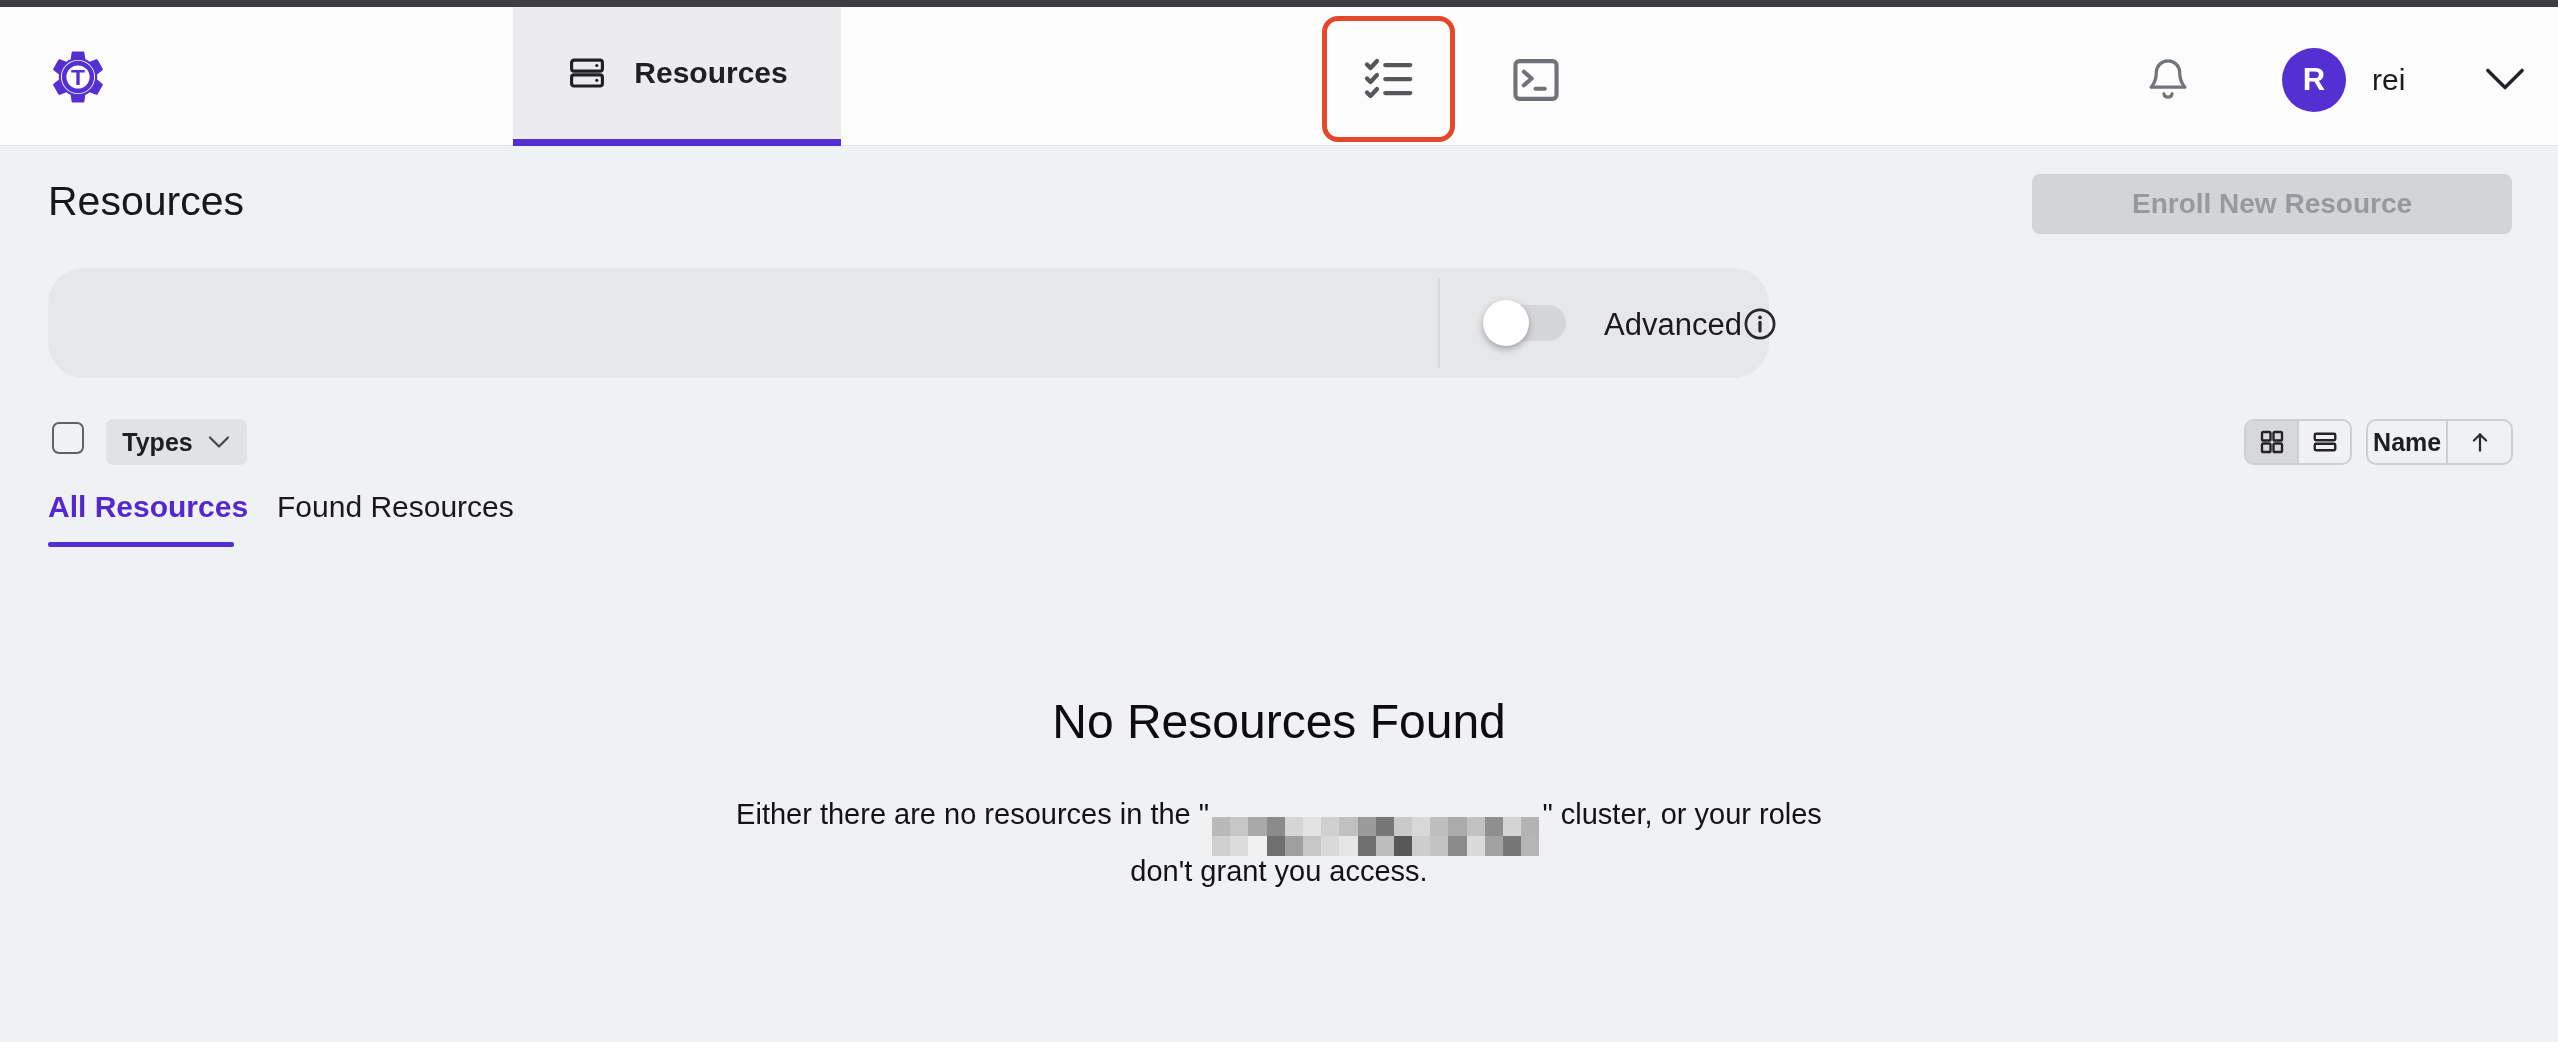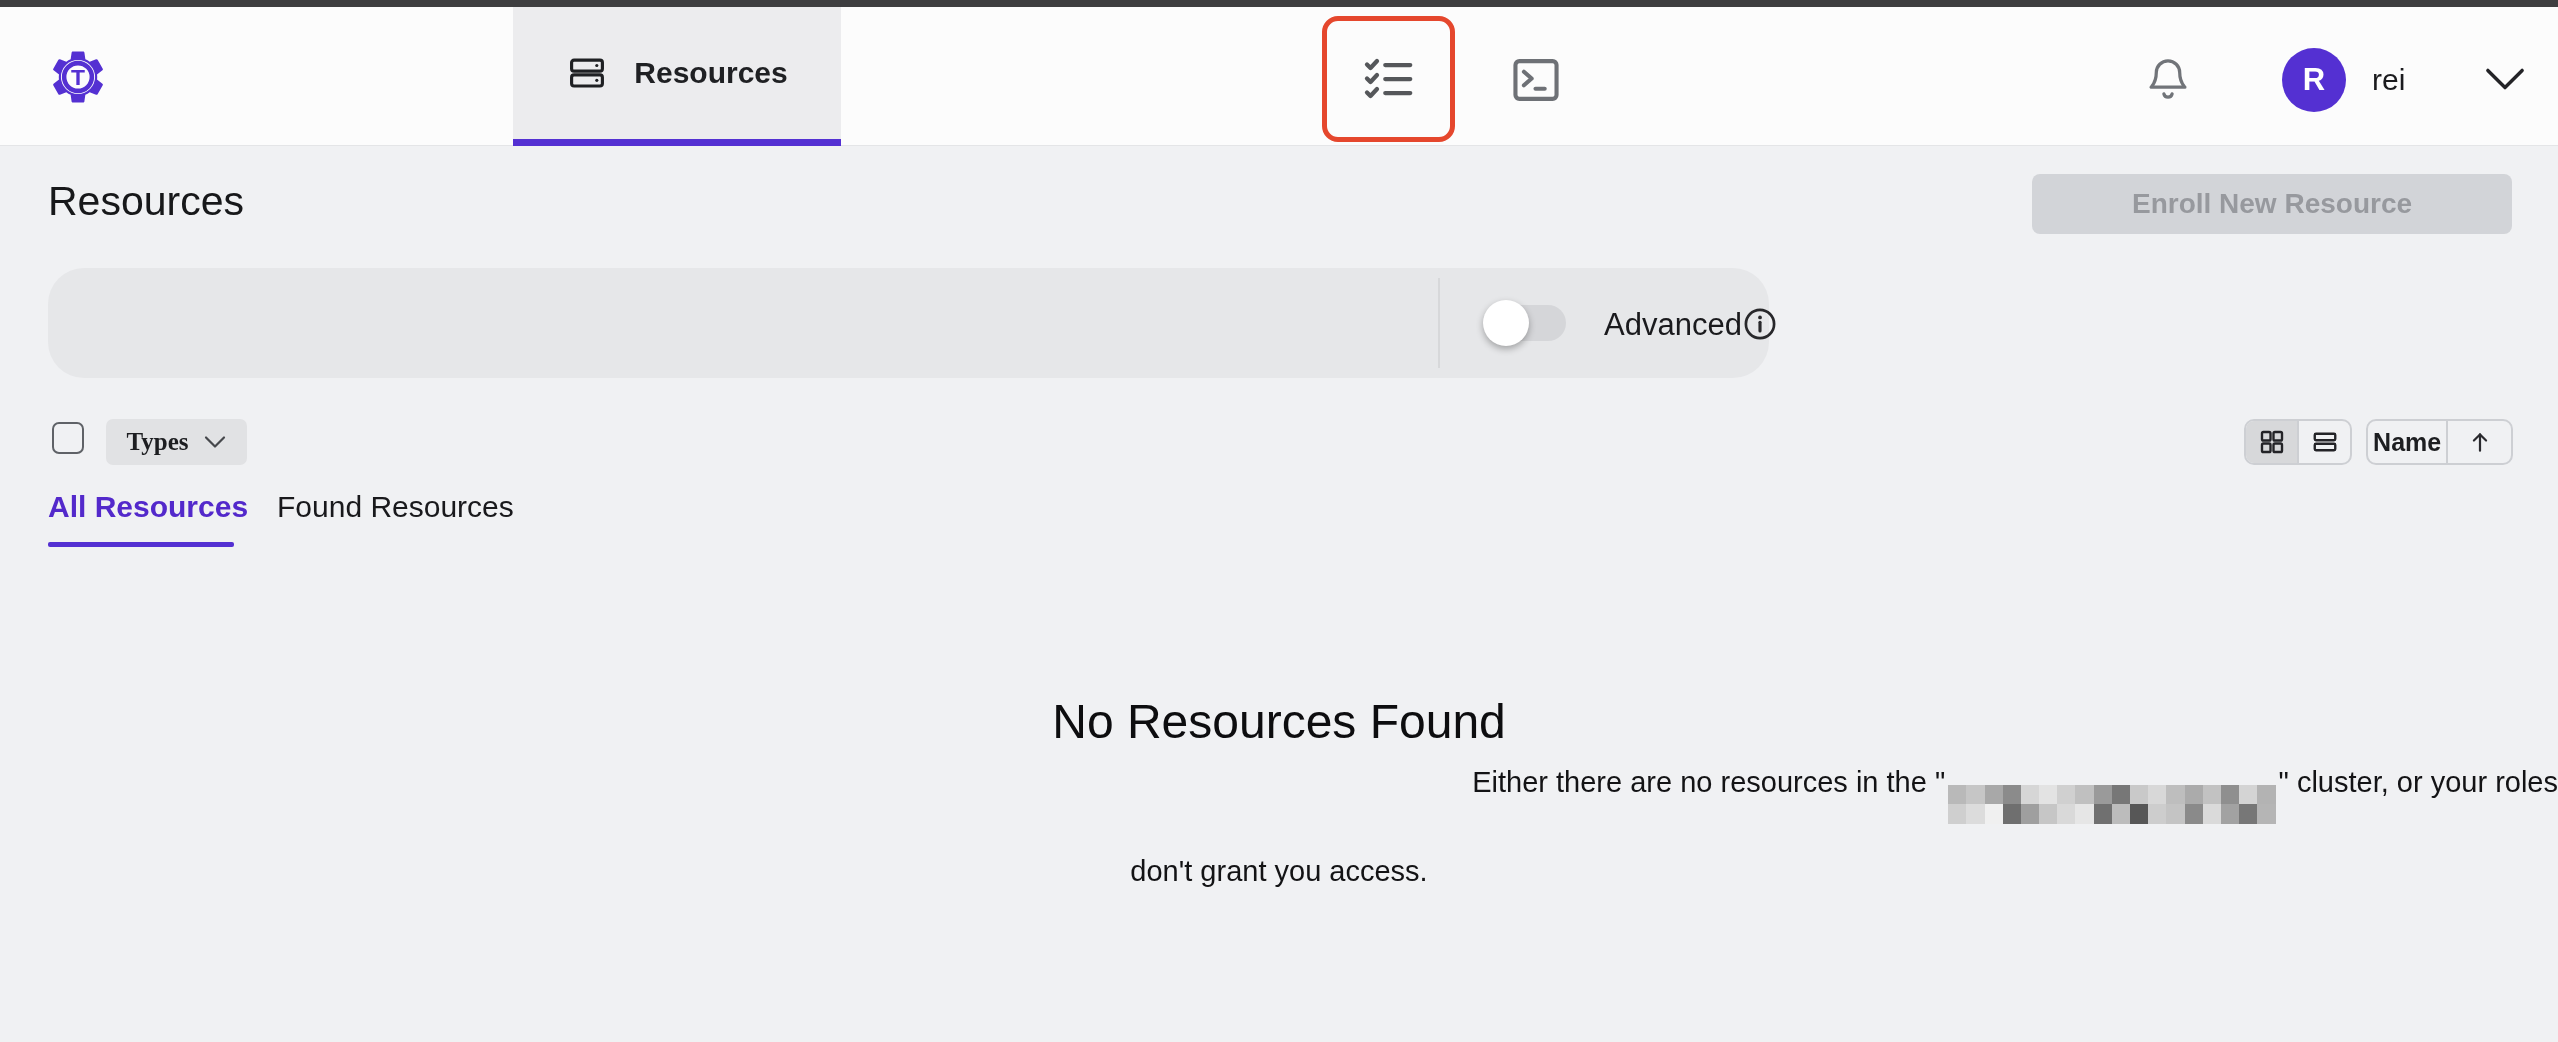--- a/index.html
+++ b/index.html
@@ -41,42 +41,42 @@
   .search-divider { position:absolute; left:1390px; top:10px; width:2px; height:90px; background:#d7d8da; }
   .adv-toggle { position:absolute; left:1438px; top:37px; width:80px; height:36px; border-radius:18px; background:#d5d6d9; cursor:pointer; }
   .adv-knob { position:absolute; left:-3px; top:-5px; width:46px; height:46px; border-radius:50%; background:#ffffff;
               box-shadow:0 3px 7px rgba(0,0,0,.30); }
   .adv-label { position:absolute; left:1556px; top:39px; font-size:31px; color:#1a1a1d; }
   .info-icon { position:absolute; left:1694px; top:38px; width:36px; height:36px; cursor:pointer; }
 
   .row-checkbox { position:absolute; left:52px; top:422px; width:32px; height:32px; border:2.5px solid #5f6267; border-radius:7px;
                   background:transparent; cursor:pointer; }
   .types-btn { position:absolute; left:106px; top:419px; width:141px; height:46px; background:#e1e2e4; border:none; border-radius:7px;
-               display:flex; align-items:center; justify-content:center; gap:14px; font-family:Liberation Serif, serif; cursor:pointer; }
+               display:flex; align-items:center; justify-content:center; gap:14px; font-family:Liberation Sans, sans-serif; cursor:pointer; }
   .types-btn .lbl { font-size:25px; font-weight:bold; color:#1d1e21; }
 
   .view-toggle { position:absolute; left:2244px; top:419px; width:108px; height:46px; border:2px solid #cdcfd3; border-radius:10px;
                  display:flex; overflow:hidden; background:transparent; }
   .view-seg { flex:1; display:flex; align-items:center; justify-content:center; cursor:pointer; }
   .view-seg.active { background:#d7d8da; }
   .view-seg + .view-seg { border-left:2px solid #cdcfd3; }
 
   .sort-btn { position:absolute; left:2366px; top:419px; width:147px; height:46px; border:2px solid #cdcfd3; border-radius:10px;
               display:flex; overflow:hidden; }
   .sort-field { flex:1.25; display:flex; align-items:center; justify-content:center; font-size:25px; font-weight:bold; color:#1d1e21; cursor:pointer; }
   .sort-dir { flex:1; display:flex; align-items:center; justify-content:center; border-left:2px solid #cdcfd3; cursor:pointer; }
 
   .res-tab { position:absolute; top:490px; font-size:30px; cursor:pointer; }
   .res-tab-all { left:48px; font-weight:bold; color:#5329cb; }
   .res-tab-all .underline { position:absolute; left:0; top:52px; width:186px; height:5px; background:#5430D2; border-radius:2px; }
   .res-tab-pinned { left:277px; color:#19191c; }
 
   .empty-title { position:absolute; left:0; top:694px; width:2558px; text-align:center; font-size:48px; font-weight:400; color:#0d0d0f; }
   .empty-line { position:absolute; left:0; width:2558px; text-align:center; font-size:29px; color:#131315; }
-  .empty-line1 { top:766px;text-align:right; }
+  .empty-line1 { top:798px; }
   .empty-line2 { top:847px;margin-top:8px; }
   .redaction { display:inline-grid; grid-template-columns:repeat(18, 18.2px); grid-auto-rows:19.5px; vertical-align:-12px; margin:0 3px; }
 
   svg { display:block; }
 </style>
 </head>
 <body>
 
 <div class="top-strip"></div>
 

